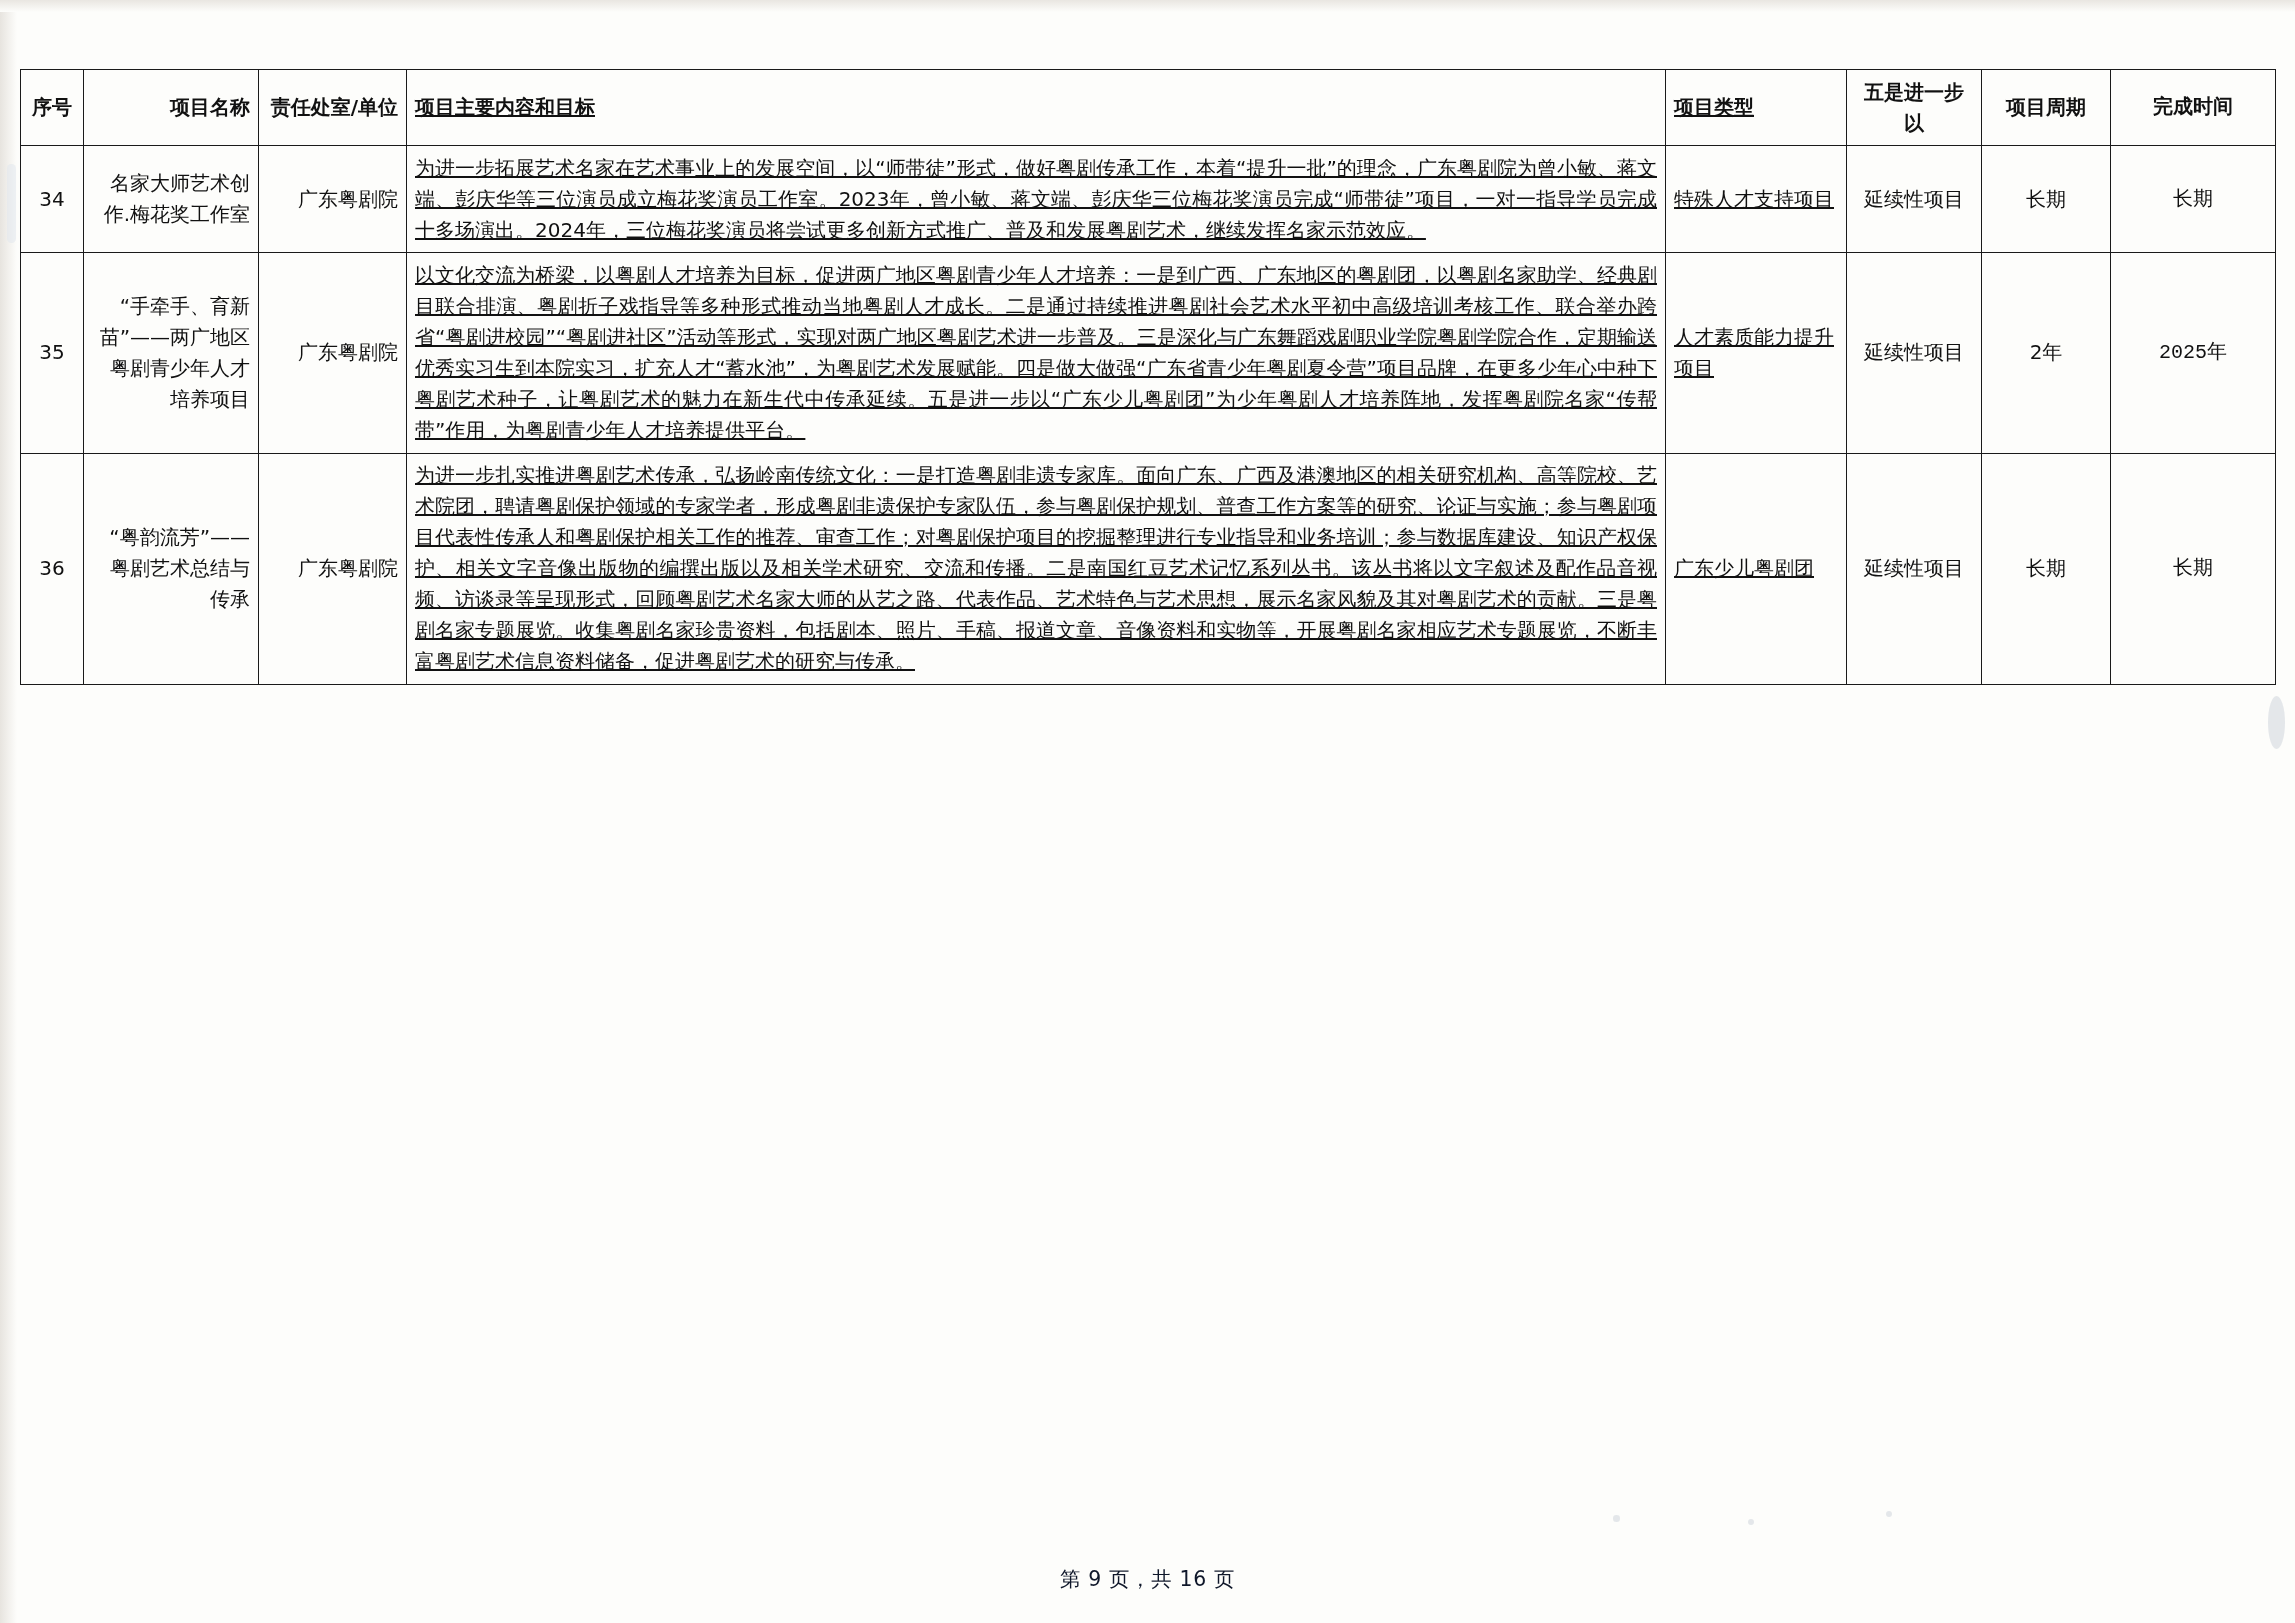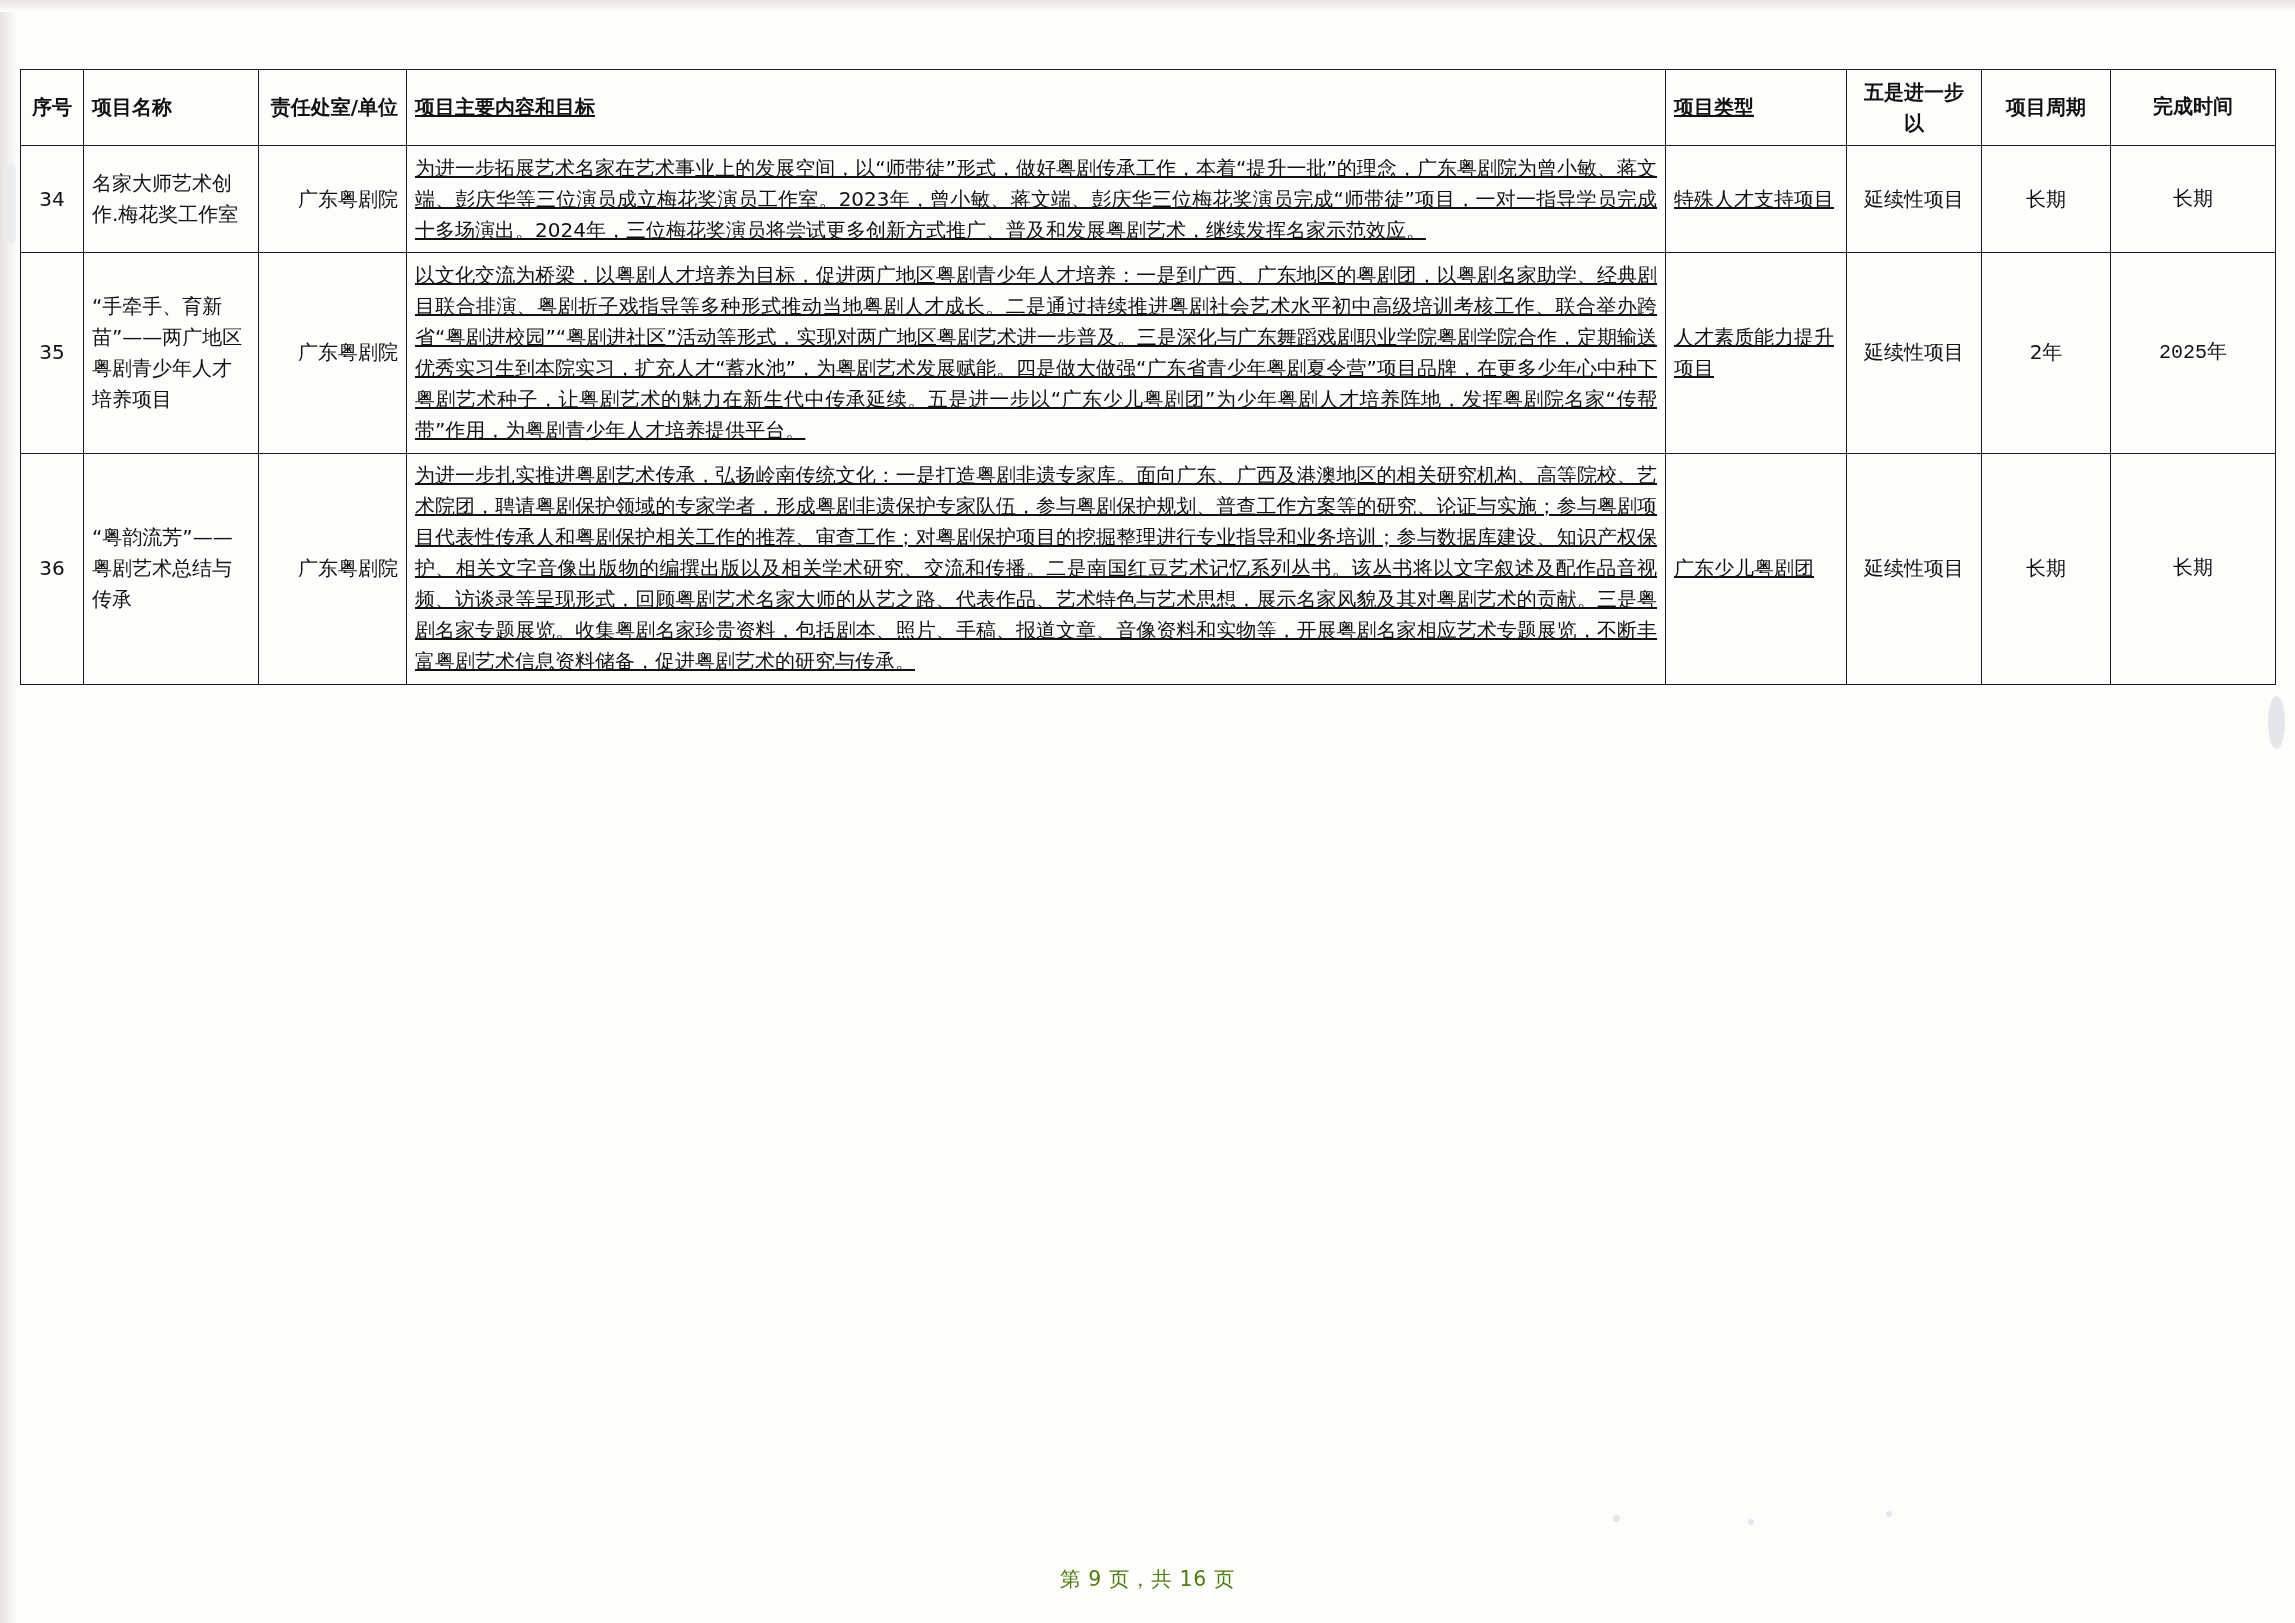--- a/index.html
+++ b/index.html
@@ -59,21 +59,21 @@
     line-height: 1.55;
     color: #111;
   }
   thead th {
     text-align: center;
     font-weight: 700;
     font-size: 20.4px;
     padding: 10.5px 5.3px;
   }
   .c-seq   { width: 46px;  text-align: center; }
-  .c-name  { width: 158px; text-align: left; }
+  .c-name  { width: 158px; text-align: right; }
   .c-dept  { width: 131px; text-align: right; }
   .c-body  { width: 1242px; text-align: justify; text-justify: inter-ideograph; text-decoration: underline; }
   .c-type  { width: 164px; text-align: left; text-decoration: underline; }
   .c-state { width: 118px; text-align: center; }
   .c-cycle { width: 112px; text-align: center; }
   .c-done  { width: 148px; text-align: center; font-family: Liberation Mono, monospace; }
 
   td.c-body {
     padding: 14.5px 12px 14.5px 13px;
     line-height: 1.62;
@@ -95,21 +95,21 @@
   td.c-seq {
     font-size: 20.4px;
   }
   .footer {
     position: absolute;
     left: 0;
     top: 1565px;
     width: 2295px;
     text-align: center;
     font-size: 20.4px;
-    color: #4d7c0f;
+    color: #0f172a;
     letter-spacing: 0.7px;
   }
   .spine-dot {
     position: absolute;
     width: 9.2px;
     height: 79px;
     background: #dfe6ee;
     opacity: .5;
     border-radius: 5.3px;
   }

